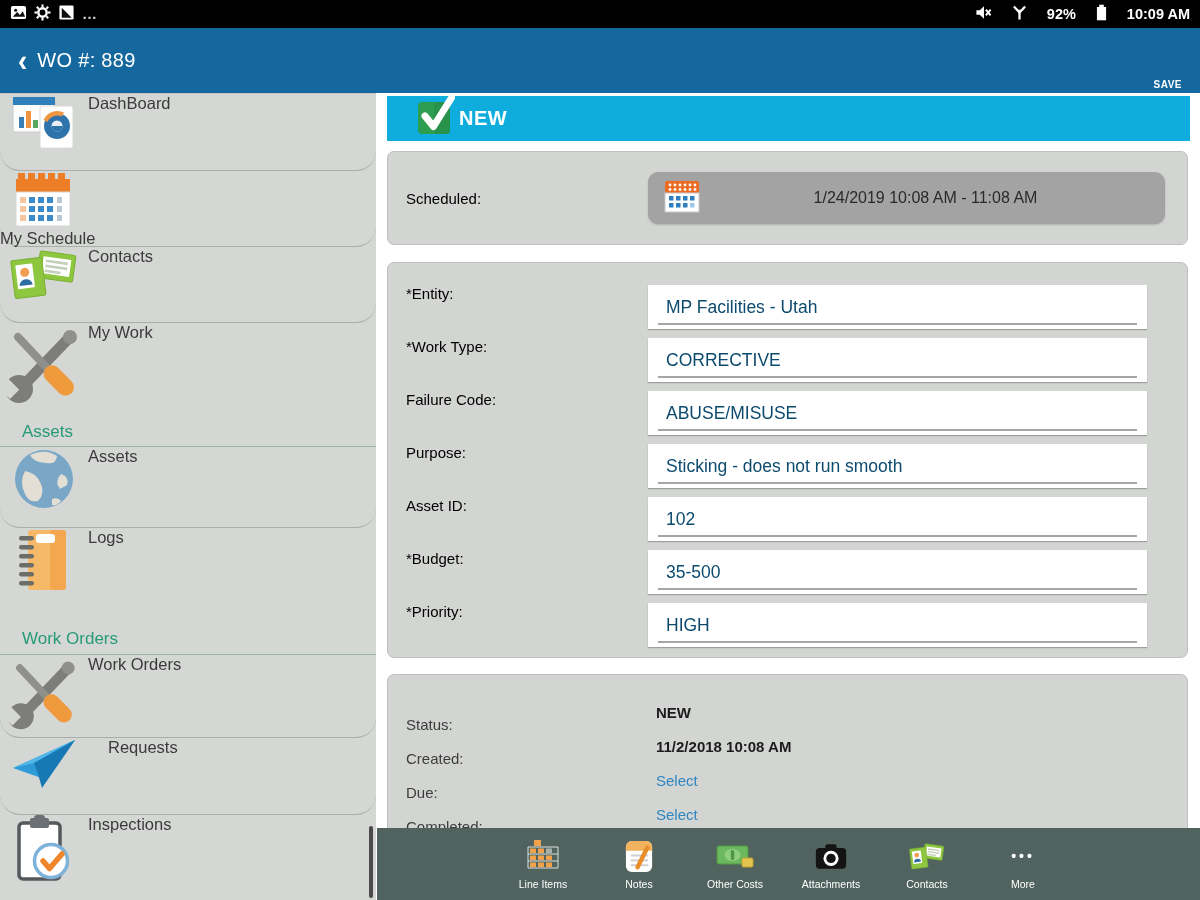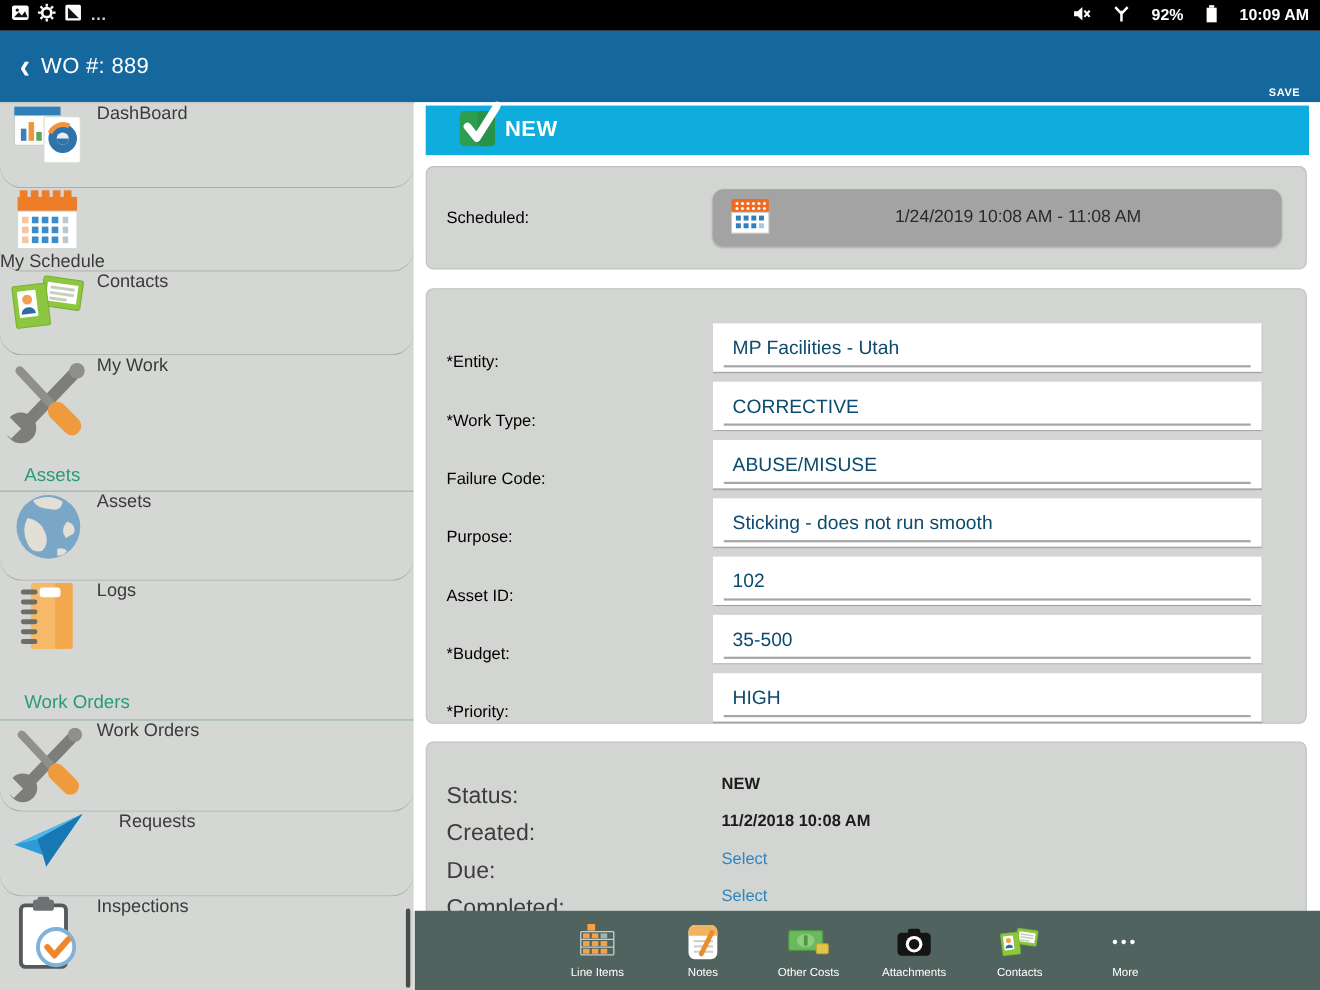--- a/index.html
+++ b/index.html
@@ -42,28 +42,28 @@
   .panel { position:absolute; left:10px; right:12px; background:#d3d5d2;
     border:1px solid #bfc1be; border-radius:7px; }
   #panel-scheduled { top:58px; height:94px; display:flex; align-items:center; }
   #panel-form { top:169px; height:396px; padding-top:22px; }
   #panel-status { top:581px; height:226px; padding-top:20px; }
   .f-label { width:260px; padding-left:18px; font-size:15px; color:#000000; flex:none; }
   .date-btn { flex:1; margin-right:22px; height:52px; background:#a3a3a3;
     border:1px solid #a2a2a2; border-radius:10px; display:flex; align-items:center;
     padding:0 14px; box-shadow:0 1px 2px rgba(0,0,0,.18); cursor:pointer; }
   .date-text { flex:1; text-align:center; font-size:16px; color:#2a2a2a; }
-  .form-row { display:flex; align-items:flex-end; height:53px; }
+  .form-row { display:flex; align-items:flex-start; height:53px; }
   .f-field { flex:1; margin-right:40px; height:44px; background:#fff;
     display:flex; align-items:center; padding-left:18px; position:relative;
     font-size:17.5px; color:#0c4a6e; box-shadow:0 1px 1px rgba(0,0,0,.25); }
   .f-field::after { content:""; position:absolute; left:10px; right:10px; bottom:4px;
     border-bottom:2px solid #a6a6a6; }
   .status-row { display:flex; align-items:center; height:34px; }
-  .s-label { width:268px; padding-left:18px; font-size:21px; color:#3d3d3d; flex:none;margin-top:24px; }
+  .s-label { width:268px; padding-left:18px; font-size:15px; color:#3d3d3d; flex:none;margin-top:24px; }
   .s-value { font-size:15px; font-weight:bold; color:#1c1c1c; }
   .s-link { font-size:15px; color:#2f86c2; cursor:pointer; }
   
   .toolbar { position:absolute; left:377px; right:0; bottom:0; height:72px;
     background:#50635f; display:flex; align-items:center; padding-left:118px; z-index:5; }
   .tb-item { width:96px; display:flex; flex-direction:column; align-items:center;
     gap:4px; cursor:pointer; }
   .tb-icon { height:36px; display:flex; align-items:center; justify-content:center; }
   .tb-label { color:#fff; font-size:10.5px; }
   .tb-dots { color:#fff; font-size:14px; letter-spacing:3px; font-weight:bold; }

